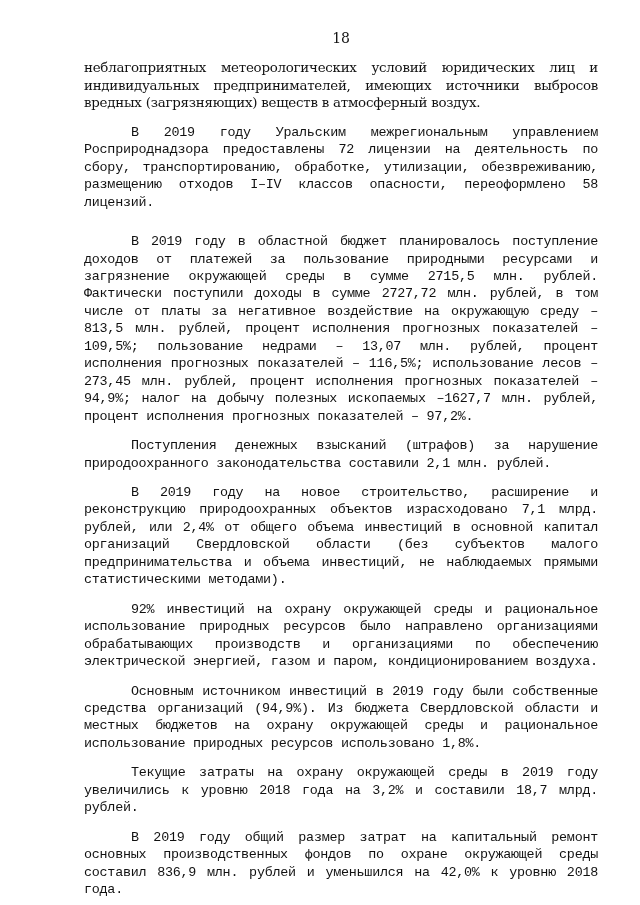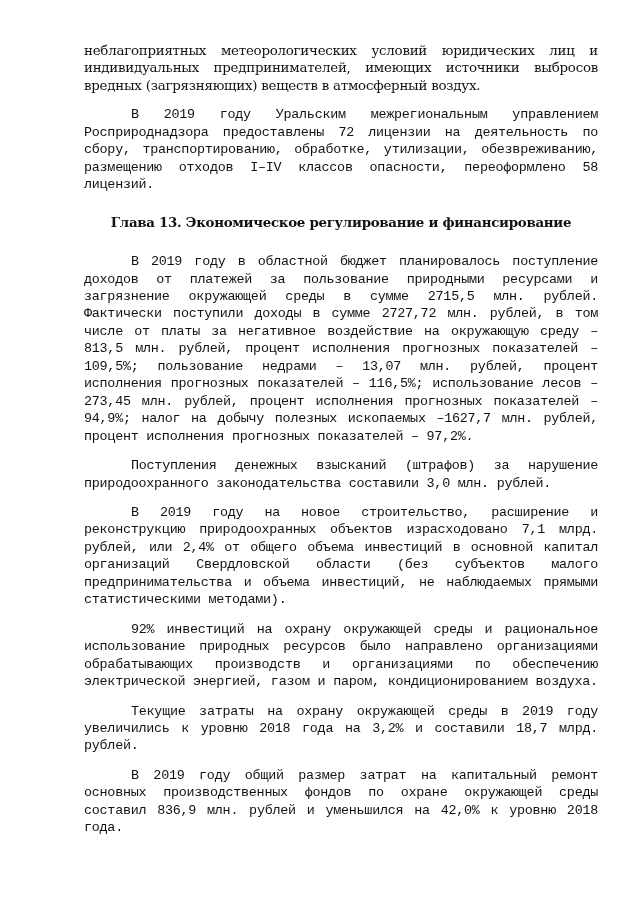--- a/index.html
+++ b/index.html
@@ -17,27 +17,28 @@
       font-family: "DejaVu Serif", "Liberation Serif", serif;
       font-weight: bold; font-size: 13.4px; line-height: 17.45px;
       text-align: center; margin: 20px 0 22px 0; letter-spacing: -0.3px;
     }
     h2 span { display: block; }
   </style>
 </head>
 <body>
 
 <div class="page">
+  <div class="page-num">18</div>
 
   <p>неблагоприятных метеорологических условий юридических лиц и индивидуальных предпринимателей, имеющих источники выбросов вредных (загрязняющих) веществ в атмосферный воздух.</p>
   <p class="indent">В 2019 году Уральским межрегиональным управлением Росприроднадзора предоставлены 72 лицензии на деятельность по сбору, транспортированию, обработке, утилизации, обезвреживанию, размещению отходов I–IV классов опасности, переоформлено 58 лицензий.</p>
 
   <h2>
-    <span>Глава 13. Экономическое регулирование и финансирование</span>
   </h2>
 
   <p class="indent">В 2019 году в областной бюджет планировалось поступление доходов от платежей за пользование природными ресурсами и загрязнение окружающей среды в сумме 2715,5 млн. рублей. Фактически поступили доходы в сумме 2727,72 млн. рублей, в том числе от платы за негативное воздействие на окружающую среду – 813,5 млн. рублей, процент исполнения прогнозных показателей – 109,5%; пользование недрами – 13,07 млн. рублей, процент исполнения прогнозных показателей – 116,5%; использование лесов – 273,45 млн. рублей, процент исполнения прогнозных показателей – 94,9%; налог на добычу полезных ископаемых –1627,7 млн. рублей, процент исполнения прогнозных показателей – 97,2%.</p>
-  <p class="indent">Поступления денежных взысканий (штрафов) за нарушение природоохранного законодательства составили 3,0 млн. рублей.</p>
+  <p class="indent">Поступления денежных взысканий (штрафов) за нарушение природоохранного законодательства составили 2,1 млн. рублей.</p>
   <p class="indent">В 2019 году на новое строительство, расширение и реконструкцию природоохранных объектов израсходовано 7,1 млрд. рублей, или 2,4% от общего объема инвестиций в основной капитал организаций Свердловской области (без субъектов малого предпринимательства и объема инвестиций, не наблюдаемых прямыми статистическими методами).</p>
   <p class="indent">92% инвестиций на охрану окружающей среды и рациональное использование природных ресурсов было направлено организациями обрабатывающих производств и организациями по обеспечению электрической энергией, газом и паром, кондиционированием воздуха.</p>
+  <p class="indent">Основным источником инвестиций в 2019 году были собственные средства организаций (94,9%). Из бюджета Свердловской области и местных бюджетов на охрану окружающей среды и рациональное использование природных ресурсов использовано 1,8%.</p>
   <p class="indent">Текущие затраты на охрану окружающей среды в 2019 году увеличились к уровню 2018 года на 3,2% и составили 18,7 млрд. рублей.</p>
   <p class="indent">В 2019 году общий размер затрат на капитальный ремонт основных производственных фондов по охране окружающей среды составил 836,9 млн. рублей и уменьшился на 42,0% к уровню 2018 года.</p>
 </div>
 
 </body></html>

